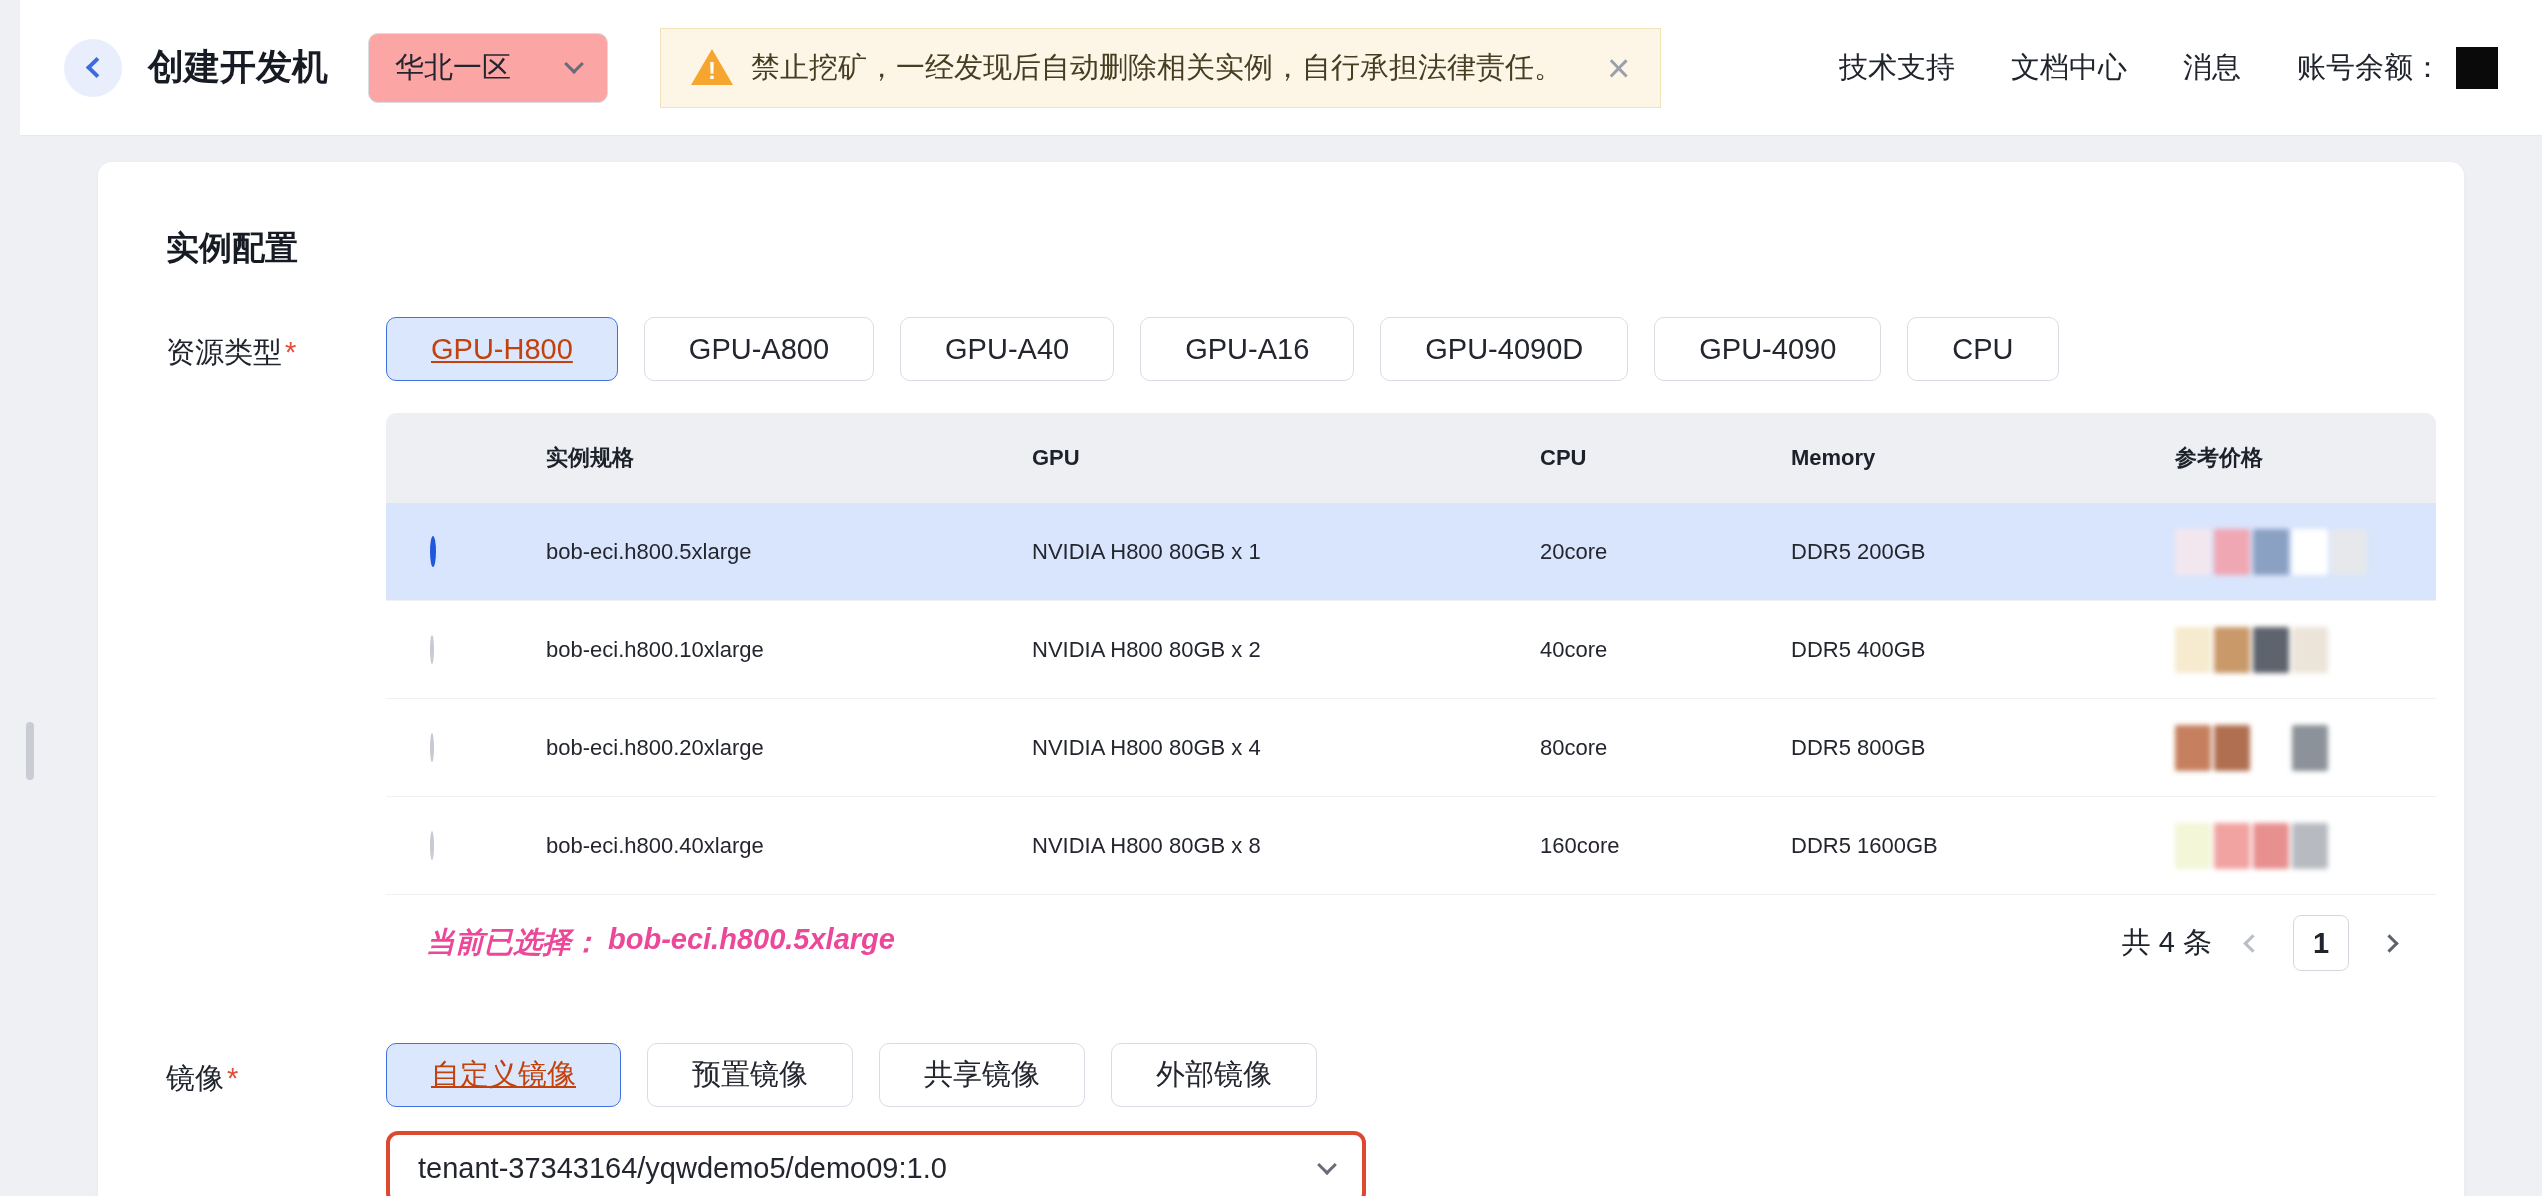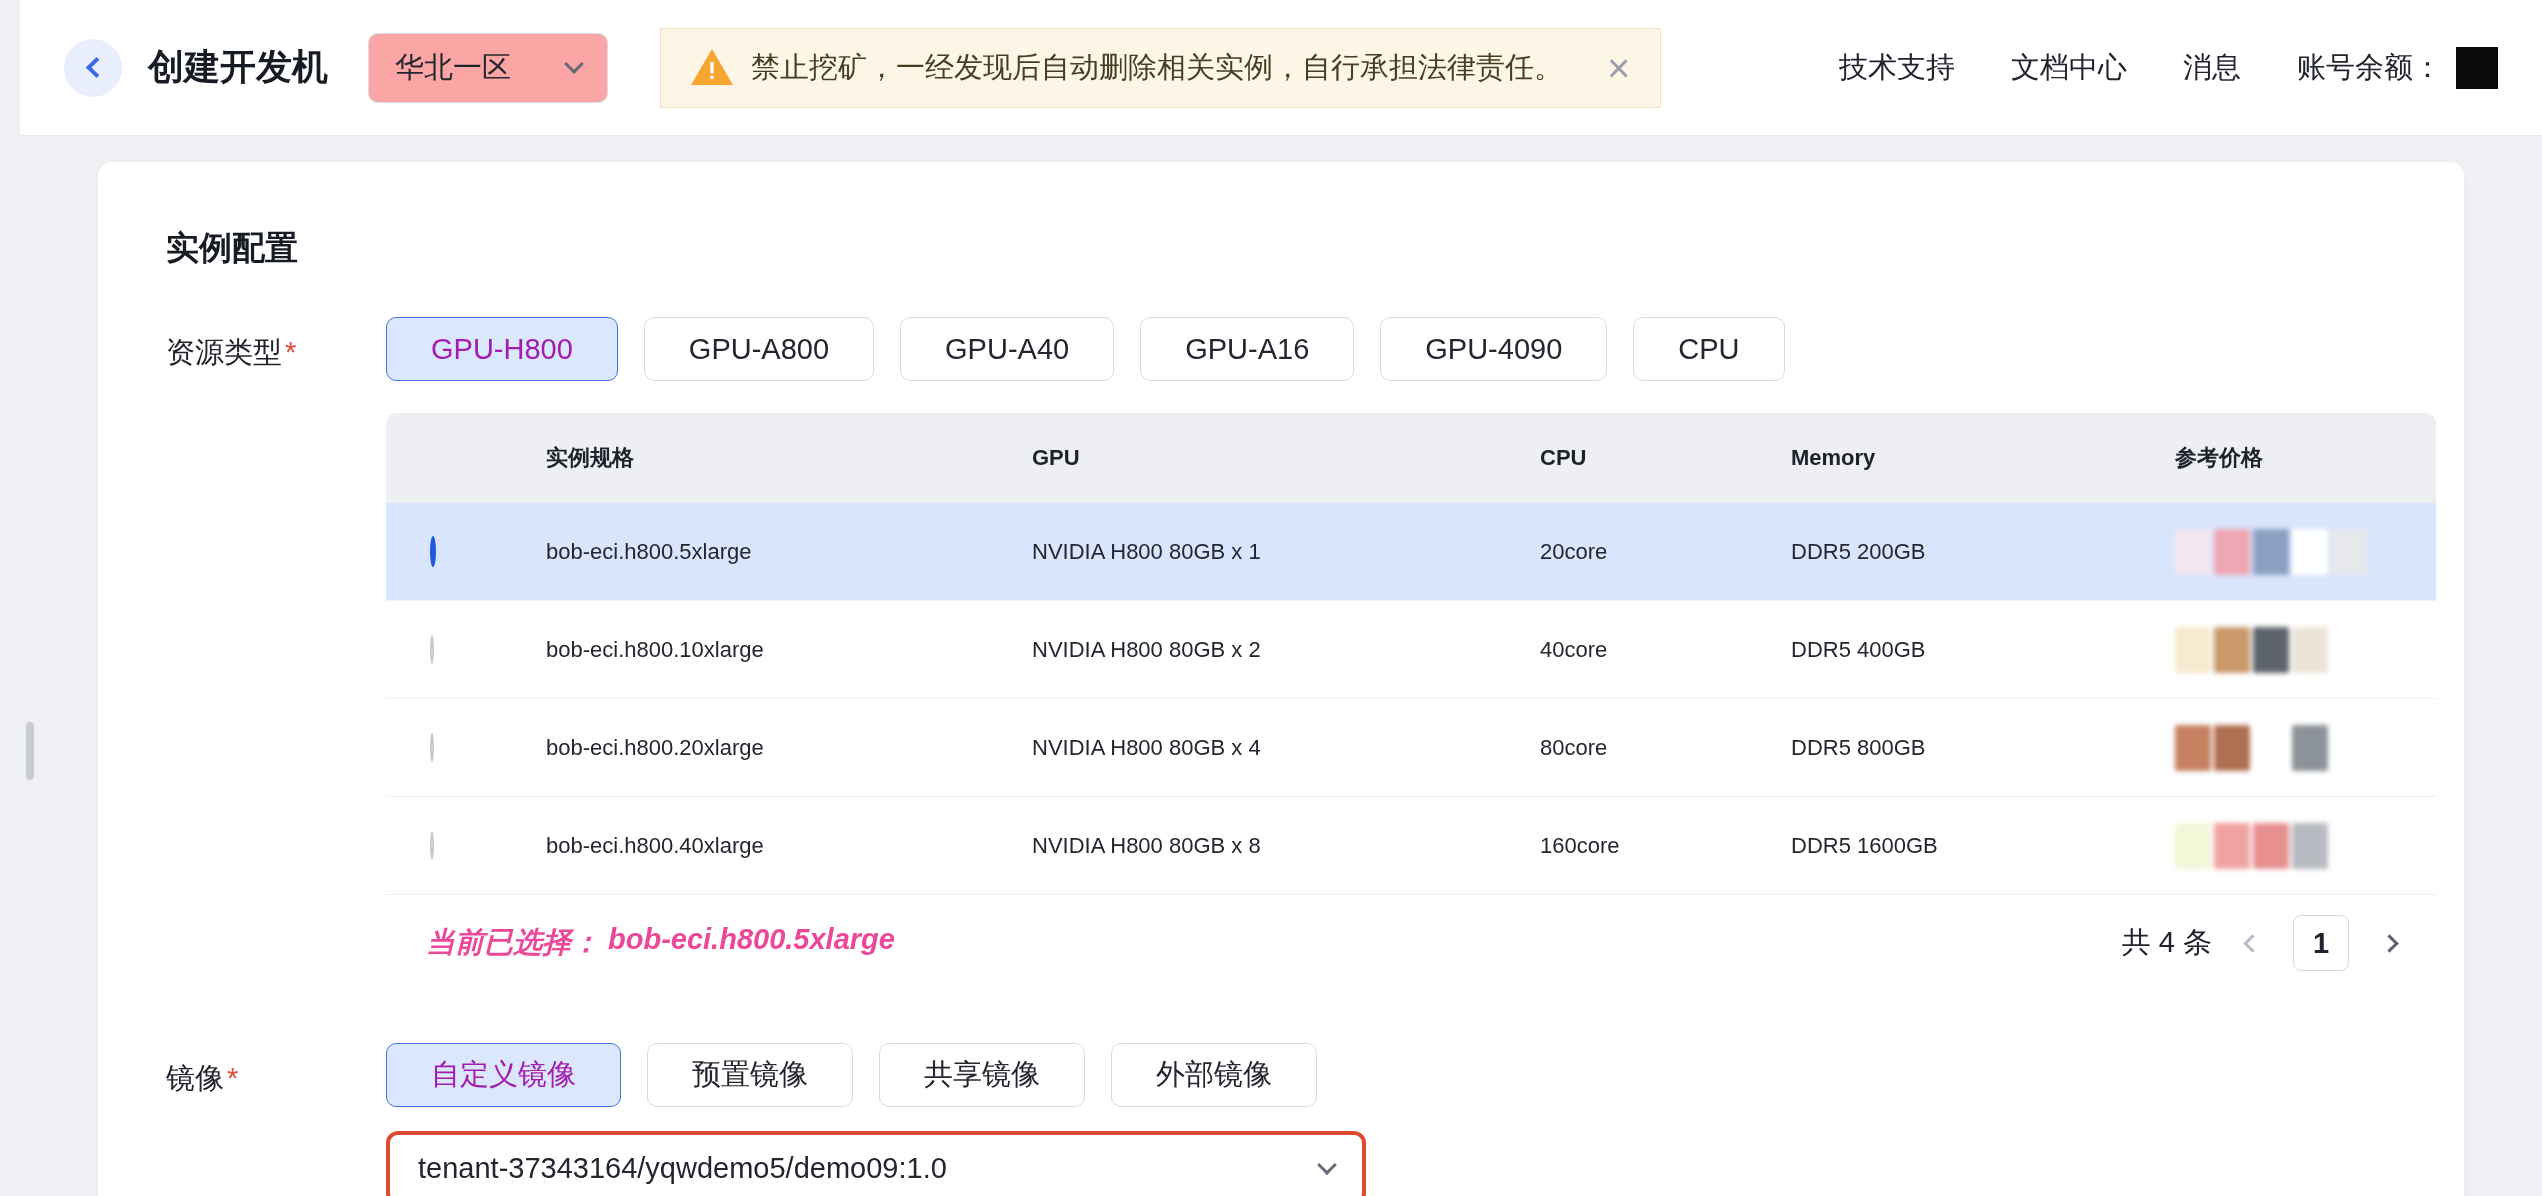--- a/index.html
+++ b/index.html
@@ -70,21 +70,21 @@
   .form-row { display: flex; align-items: flex-start; }
   .form-label { width: 220px; flex: none; font-size: 29px; color: #20242c; padding-top: 16px; }
   .req { color: #e34d3a; margin-left: 3px; }
 
   .opt-group { display: flex; gap: 26px; }
   .opt-btn {
     height: 64px; padding: 0 44px; border: 1px solid #d9dce2; border-radius: 10px;
     background: #fff; font-size: 29px; color: #23262e;
     display: flex; align-items: center; cursor: pointer; white-space: nowrap;
   }
-  .opt-btn.active { background: #dbe7fd; border-color: #4272e0; color: #a21caf; }
+  .opt-btn.active { background: #dbe7fd; border-color: #4272e0; color: #c2410c; text-decoration: underline; }
 
   .table-wrap { margin-top: 32px; width: 2050px; }
   table { border-collapse: separate; border-spacing: 0; width: 100%; table-layout: fixed; font-size: 22px; }
   thead th {
     background: #edeff3; height: 90px; text-align: left; font-weight: 600;
     color: #1d212a; padding: 0 0 0 40px;
   }
   thead th:first-child { border-top-left-radius: 10px; }
   thead th:last-child { border-top-right-radius: 10px; }
   tbody td { height: 98px; border-bottom: 1px solid #eef0f4; padding: 0 0 0 40px; color: #23262e; }
@@ -177,20 +177,21 @@
       <div class="form-row">
         <div class="form-label">
           <span>资源类型</span><span class="req">*</span>
         </div>
         <div>
           <div class="opt-group">
             <div class="opt-btn active">GPU-H800</div>
             <div class="opt-btn">GPU-A800</div>
             <div class="opt-btn">GPU-A40</div>
             <div class="opt-btn">GPU-A16</div>
+            <div class="opt-btn">GPU-4090D</div>
             <div class="opt-btn">GPU-4090</div>
             <div class="opt-btn">CPU</div>
           </div>
 
           <div class="table-wrap">
             <table>
               <colgroup>
                 <col style="width:120px">
                   <col style="width:486px">
                   <col style="width:508px">

